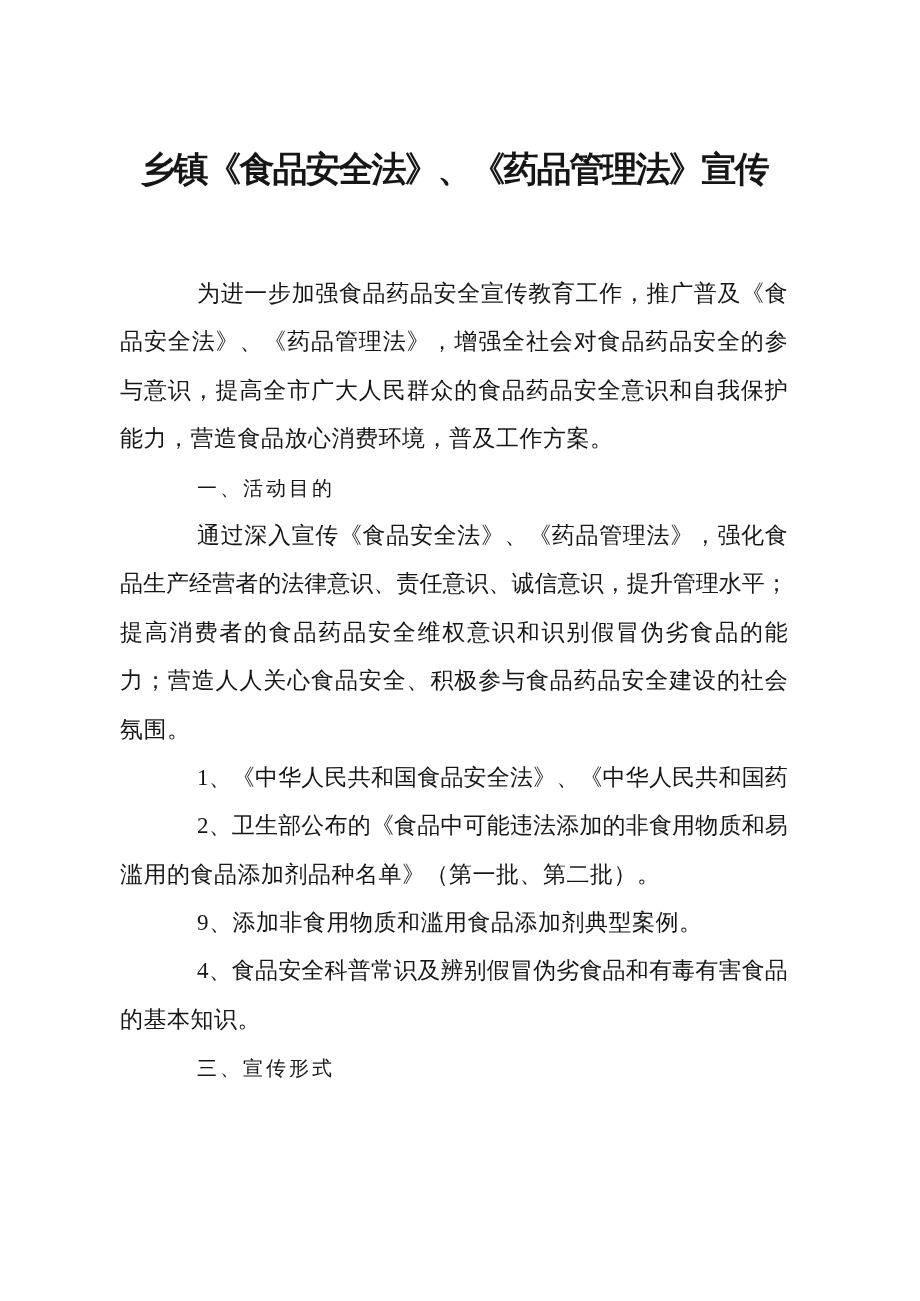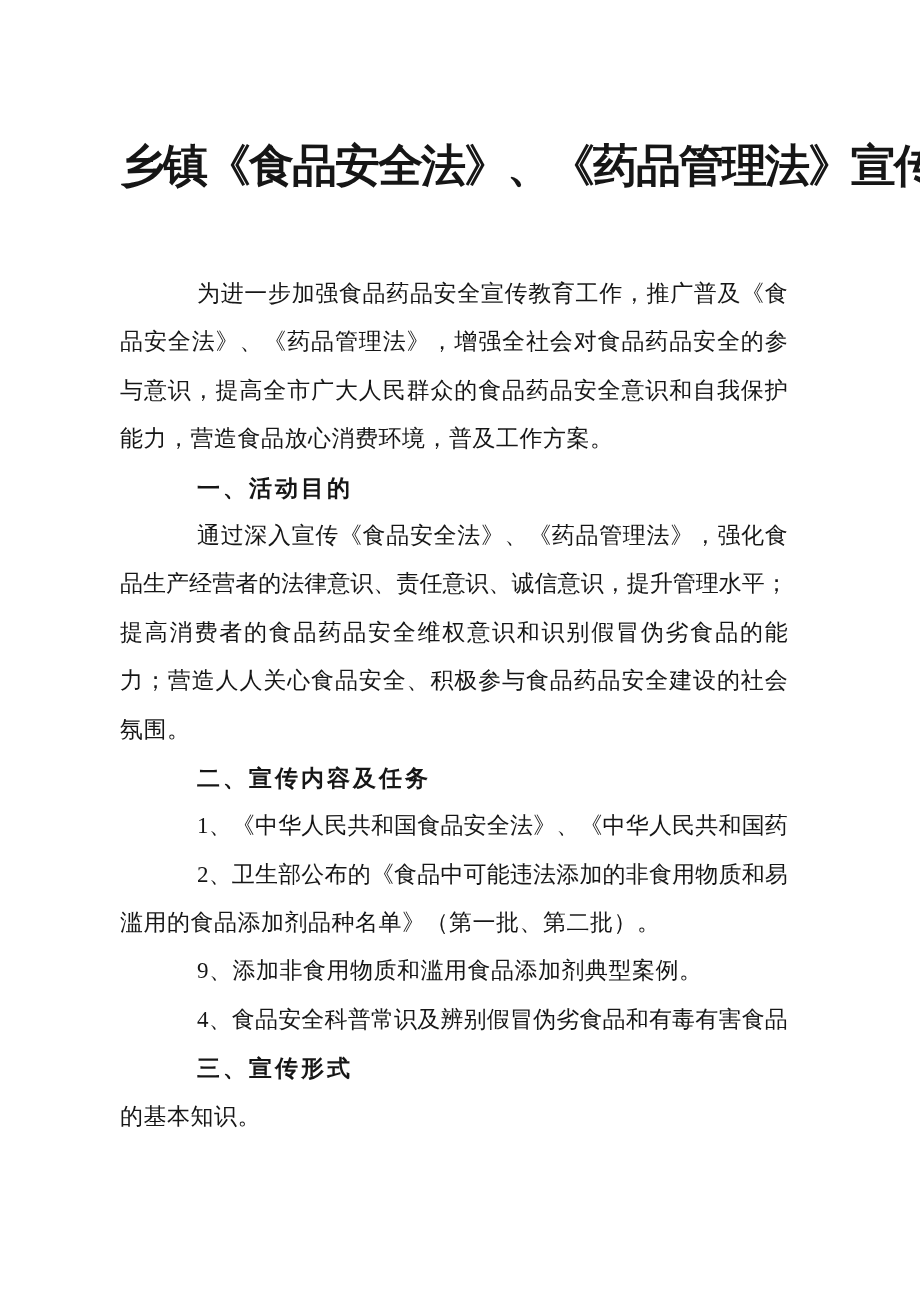--- a/index.html
+++ b/index.html
@@ -11,23 +11,23 @@
     color: #161616;
     overflow: hidden;
     font-family: "Liberation Serif", serif;
   }
   .title-block {
     position: absolute;
     left: 120px;
     top: 136px;
     width: 668px;
     text-align: center;
-    font-family: Liberation Mono, monospace;
+    font-family: Liberation Serif, serif;
     font-weight: 700;
-    font-size: 45px;
+    font-size: 35px;
     line-height: 67px;
     letter-spacing: -2px;
     white-space: nowrap;
   }
   .doc {
     position: absolute;
     left: 120px;
     top: 270px;
     width: 668px;
     font-size: 23px;
@@ -44,22 +44,22 @@
     align-items: center;
   }
   .line.j > span { display: inline-block; }
   
   .line.indent { padding-left: 77px; }
   
   .line.last { letter-spacing: 0.5px; }
   
   .line.h {
     font-family: "Liberation Sans", sans-serif;
-    font-weight: 700;
-    font-size: 23px;
+    font-weight: 400;
+    font-size: 20px;
     letter-spacing: 3px;
   }
 </style>
 </head>
 <body>
 
 <div class="page">
 
   <div class="title-block">
     <div>乡镇《食品安全法》、《药品管理法》宣传</div>
@@ -269,21 +269,20 @@
         <span>安</span>
         <span>全</span>
         <span>建</span>
         <span>设</span>
         <span>的</span>
         <span>社</span>
         <span>会</span>
       </div>
     <div class="line last">氛围。</div>
 
-    <div class="line h indent">二、宣传内容及任务</div>
 
     <div class="line j indent">
         <span>1</span>
         <span>、</span>
         <span>《</span>
         <span>中</span>
         <span>华</span>
         <span>人</span>
         <span>民</span>
         <span>共</span>
@@ -357,18 +356,18 @@
         <span>食</span>
         <span>品</span>
         <span>和</span>
         <span>有</span>
         <span>毒</span>
         <span>有</span>
         <span>害</span>
         <span>食</span>
         <span>品</span>
       </div>
+    <div class="line last">的基本知识。</div>
+
     <div class="line h indent">三、宣传形式</div>
-
-    <div class="line last">的基本知识。</div>
   </div>
 
 </div>
 
 </body></html>

